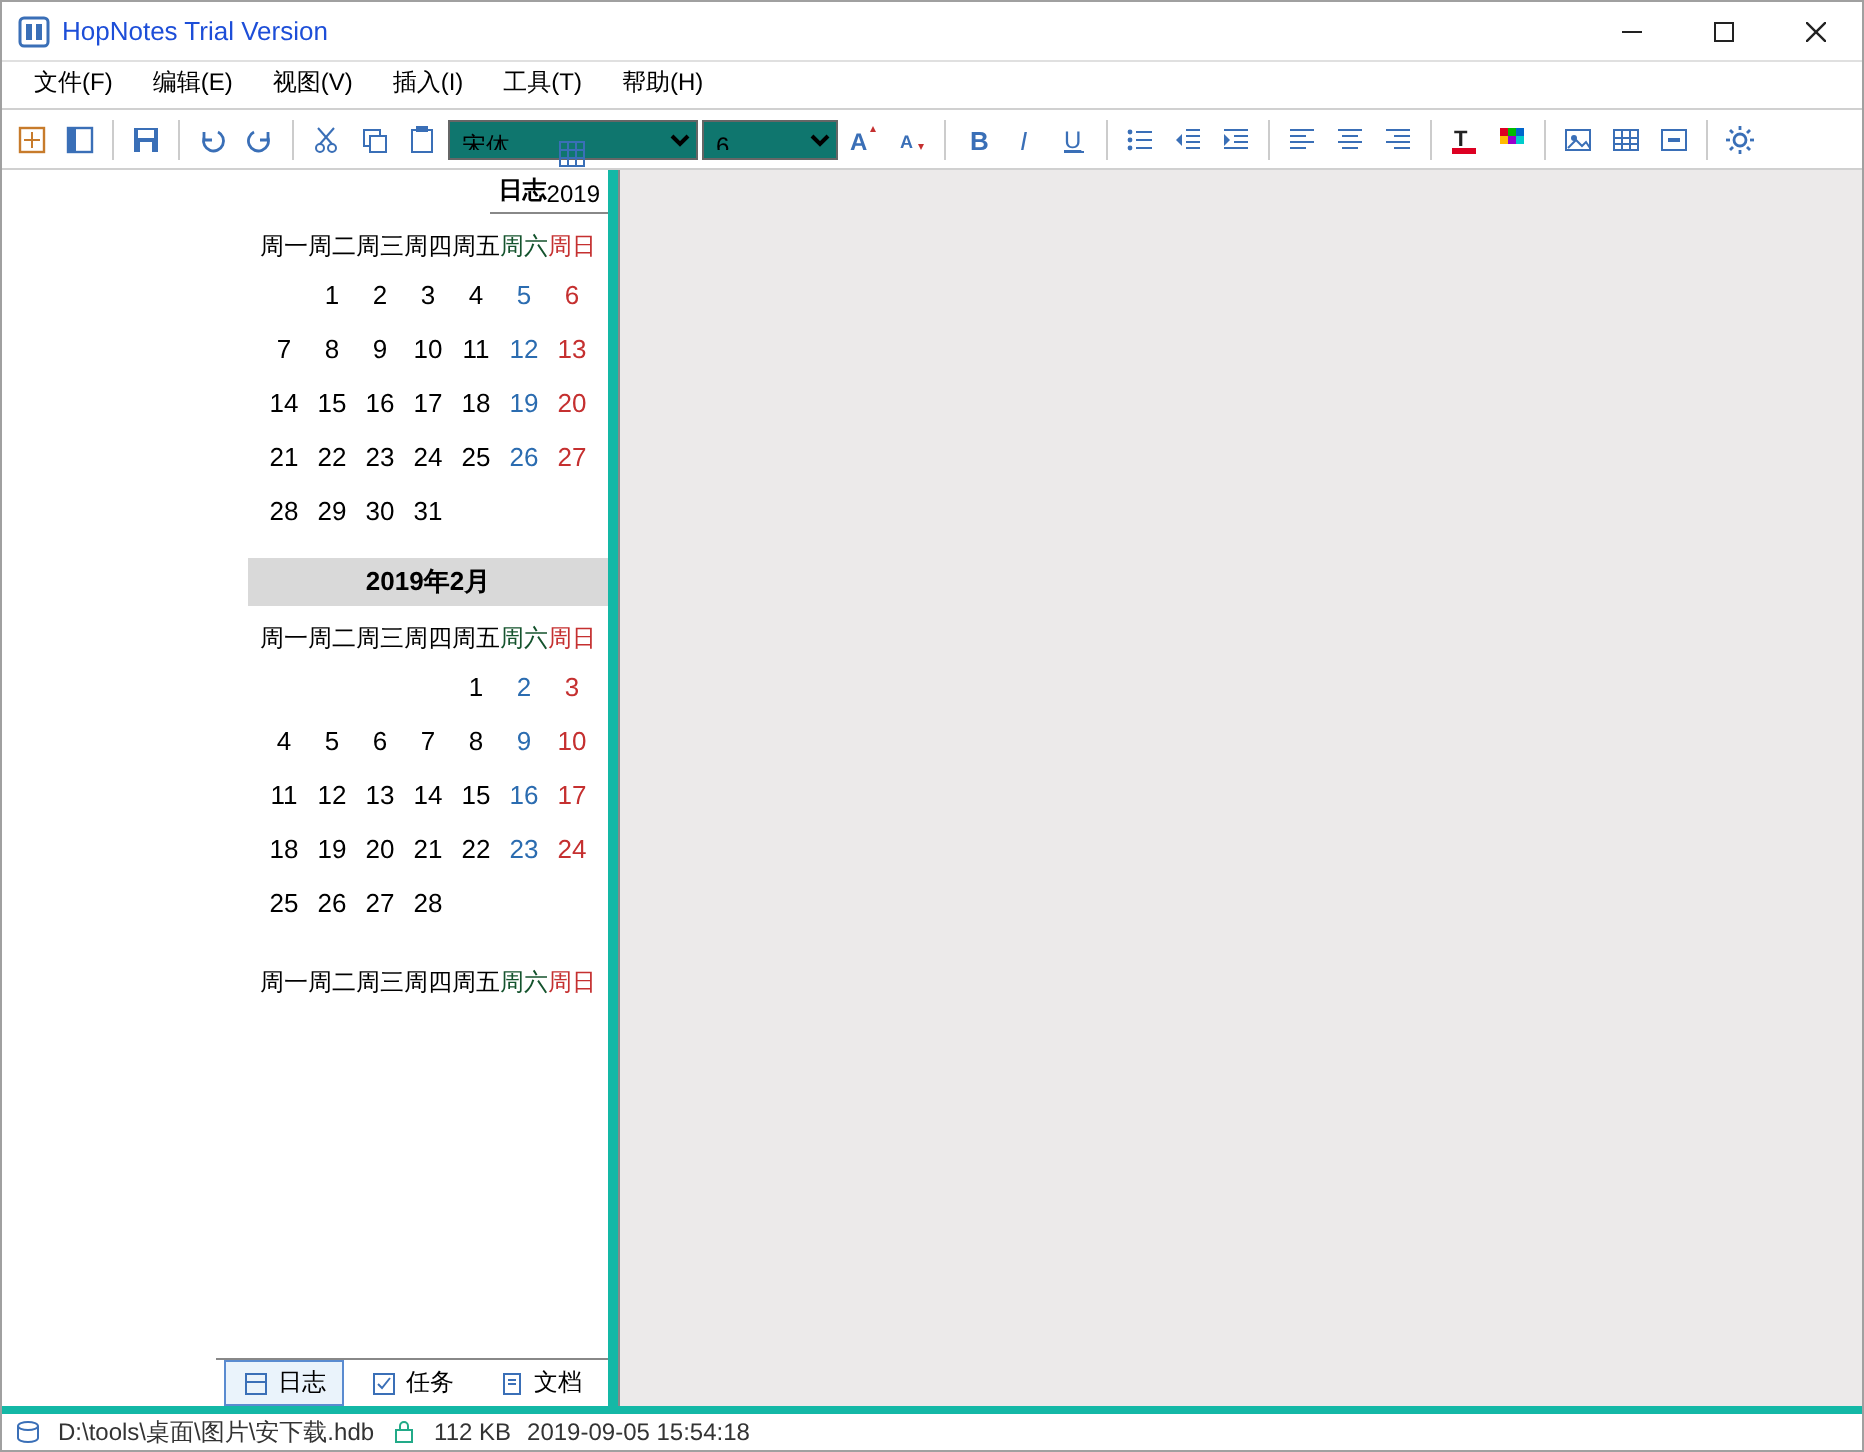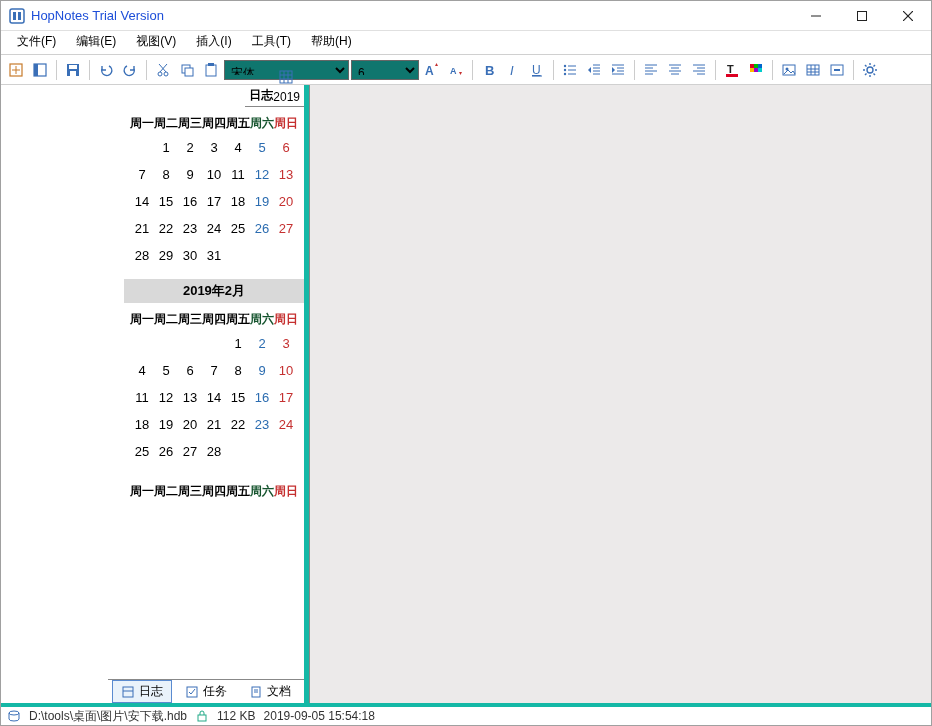--- a/index.html
+++ b/index.html
@@ -116,21 +116,21 @@
   font-weight: bold;
   padding: 3px 0;
   font-size: 13px;
 }
 .dow-row, .week-row {
   display: grid;
   grid-template-columns: repeat(7, 1fr);
   text-align: center;
   padding: 0 6px;
 }
-.dow-row { font-weight: bold; padding-top: 8px; padding-bottom: 2px; }
+.dow-row { font-weight: normal; padding-top: 8px; padding-bottom: 2px; }
 .dow-row .sat { color: #14532d; }
 .dow-row .sun { color: #c53030; }
 .week-row { padding-top: 6px; padding-bottom: 6px; }
 .week-row .d { font-size: 13px; }
 .week-row .sat { color: #2b6cb0; }
 .week-row .sun { color: #c53030; }
 
 .notes-area {
   height: 72px;
   border-top: 1px solid #888;

